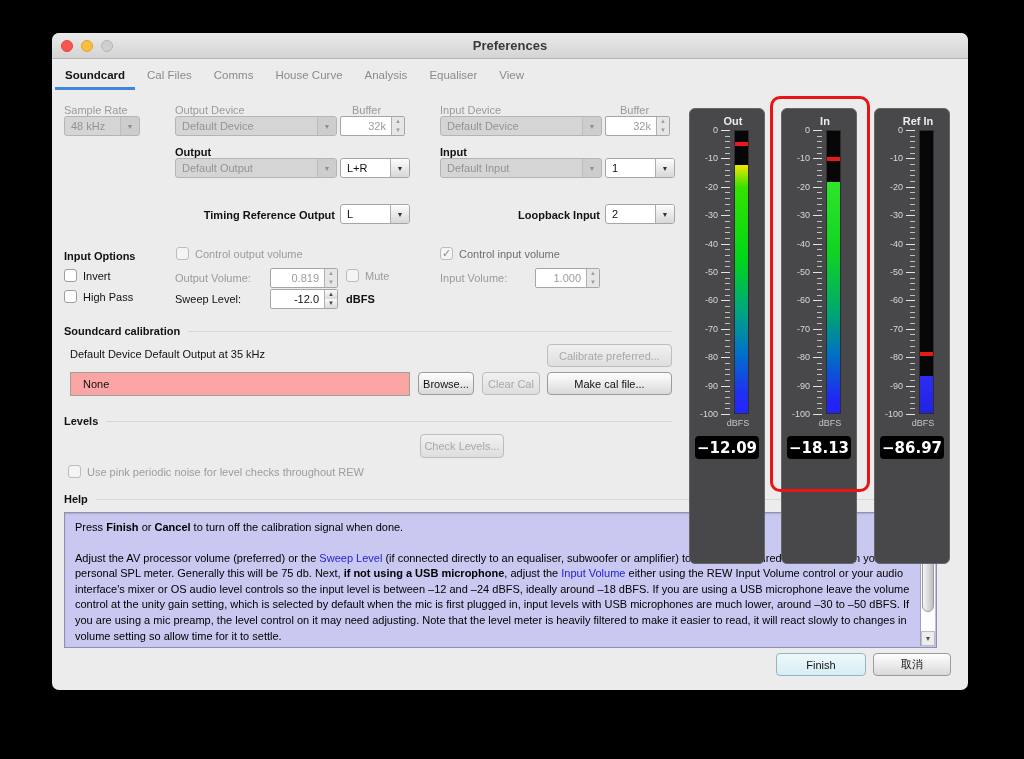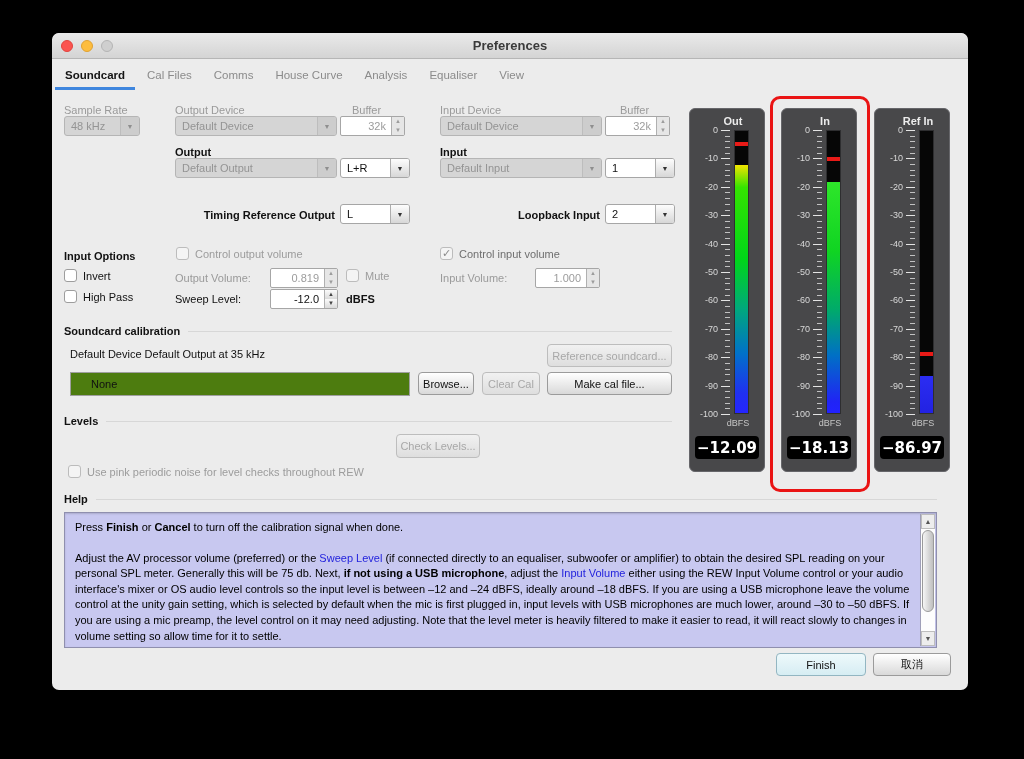--- a/index.html
+++ b/index.html
@@ -45,36 +45,36 @@
   .cbrow{position:absolute;display:flex;align-items:center;gap:6px;font-size:11px;color:#111;white-space:nowrap;}
   .cb{width:13px;height:13px;border:1px solid #9d9d9d;border-radius:3px;background:#fff;
     display:flex;align-items:center;justify-content:center;font-size:11px;line-height:11px;color:#4a4a4a;flex:0 0 auto;}
   .cbrow.dis{color:#9c9c9c;}
   .cbrow.dis .cb{border-color:#bcbcbc;background:#f4f4f4;color:#8a8a8a;}
   .btn{position:absolute;height:23px;border:1px solid #9b9b9b;border-radius:4px;
     background:linear-gradient(#ffffff,#d9d9d9);font-size:11px;color:#111;
     display:flex;align-items:center;justify-content:center;white-space:nowrap;}
   .btn.dis{color:#a8a8a8;background:linear-gradient(#f1f1f1,#dedede);border-color:#bdbdbd;}
   .btn.primary{background:linear-gradient(#eef9fb,#d6edf3);border-color:#93b6c2;}
-  .ti{position:absolute;height:24px;border:1px solid #9f9f9f;background:#4d7c0f;font-size:11px;color:#111;padding:0 20px;}
+  .ti{position:absolute;height:24px;border:1px solid #9f9f9f;background:#fca5a5;font-size:11px;color:#111;padding:0 12px;}
   .sect{position:absolute;font-size:11px;font-weight:bold;color:#111;white-space:nowrap;background:#ececec;padding-right:8px;z-index:2;}
   .rule{position:absolute;height:1px;background:#d7d7d7;}
   
   .helpbox{position:absolute;background:var(--help-bg);border:1px solid #8f8fae;box-shadow:inset 0 1px 2px rgba(0,0,0,.15);}
   .helptext{position:absolute;left:10px;top:7px;right:24px;font-size:11px;line-height:15.6px;color:#000;}
   .helptext p{margin:0 0 15px 0;}
   .helptext .hb{font-weight:bold;}
   .helptext .hl-link{color:var(--link);}
   .vsb{position:absolute;top:1px;bottom:1px;right:1px;width:15px;background:#fdfdfd;border-left:1px solid #9f9fb8;}
   .vsb-btn{position:absolute;left:0;right:0;height:15px;background:#ededed;display:flex;align-items:center;justify-content:center;
     font-size:7px;color:#555;border:1px solid #bdbdbd;}
   .vsb-thumb{position:absolute;left:1px;right:1px;top:16px;height:62%;background:linear-gradient(to right,#f6f6f6,#bfbfbf);
     border:1px solid #9a9a9a;border-radius:6px;}
   
-  .meter{position:absolute;top:75px;width:76px;height:364px;background:#48484a;
+  .meter{position:absolute;top:75px;width:76px;height:456px;background:#48484a;
     border:1px solid #66666a;border-radius:6px;}
   .m-title{position:absolute;left:12px;right:0;top:6px;text-align:center;font-size:11px;font-weight:bold;color:#ececec;}
   .m-nums{position:absolute;left:2px;top:21px;width:26px;height:284px;}
   .m-nums span{position:absolute;right:0;font-size:9px;line-height:9px;color:#d8d8d8;}
   .m-ticks{position:absolute;left:31px;top:21px;width:9px;height:285px;}
   .m-ticks::before{content:"";position:absolute;right:0;top:0;width:5px;height:100%;
     background:repeating-linear-gradient(to bottom,rgba(224,224,224,.8) 0 1px,transparent 1px 5.68px);}
   .m-ticks::after{content:"";position:absolute;right:0;top:0;width:9px;height:100%;
     background:repeating-linear-gradient(to bottom,#e4e4e4 0 1px,transparent 1px 28.4px);}
   .m-bar{position:absolute;left:44px;top:21px;width:15px;height:284px;background:#060606;border:1px solid #2e2e30;}
@@ -220,36 +220,36 @@
         <span class="spin-b">▲</span>
         <span class="spin-b">▼</span>
       </span>
   </div>
   <div class="blbl b" style="left:294px;top:260px">dBFS</div>
 
   <div class="rule" style="left:12px;top:298px;width:608px"></div>
   <div class="sect" style="left:12px;top:292px">Soundcard calibration</div>
   <div class="blbl" style="left:18px;top:315px">Default Device Default Output at 35 kHz</div>
   <div class="btn dis" style="left:495px;top:311px;width:125px">
-    <span>Reference soundcard...</span>
+    <span>Calibrate preferred...</span>
   </div>
   <input class="ti" style="left: 18px; top: 339px; width: 340px;" value="None">
   <div class="btn" style="left:366px;top:339px;width:56px">
     <span>Browse...</span>
   </div>
   <div class="btn dis" style="left:430px;top:339px;width:58px">
     <span>Clear Cal</span>
   </div>
   <div class="btn" style="left:495px;top:339px;width:125px">
     <span>Make cal file...</span>
   </div>
 
   <div class="rule" style="left:12px;top:388px;width:608px"></div>
   <div class="sect" style="left:12px;top:382px">Levels</div>
-  <div class="btn dis" style="left:344px;top:401px;width:84px;height:24px">
+  <div class="btn dis" style="left:368px;top:401px;width:84px;height:24px">
     <span>Check Levels...</span>
   </div>
   <div class="cbrow dis" style="left:16px;top:432px">
     <span class="cb"></span>
     <span>Use pink periodic noise for level checks throughout REW</span>
   </div>
 
   <div class="rule" style="left:12px;top:466px;width:873px"></div>
   <div class="sect" style="left:12px;top:460px">Help</div>
   <div class="helpbox" style="left:12px;top:479px;width:873px;height:136px">

